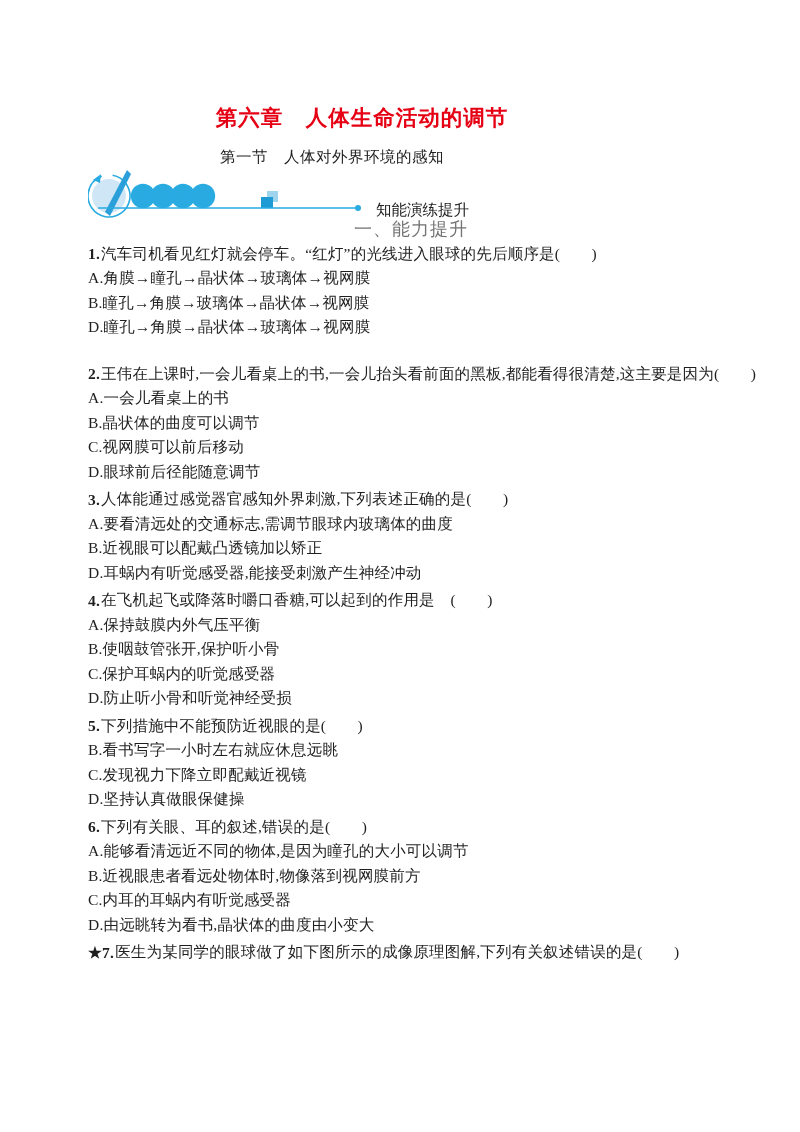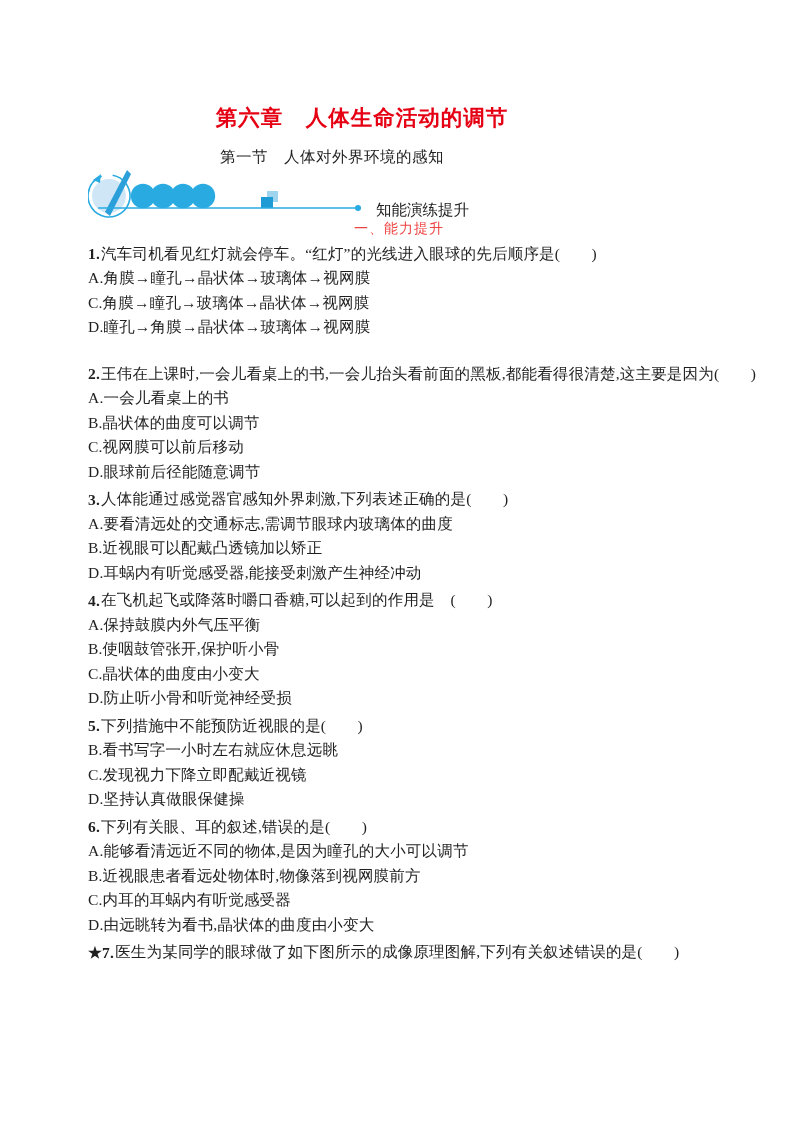--- a/index.html
+++ b/index.html
@@ -18,21 +18,21 @@
     position:absolute;top:147px;left:0;width:664px;margin:0;
     text-align:center;font-size:15.5px;font-weight:normal;color:#222222;
     letter-spacing:0.5px;
   }
   .banner-art{position:absolute;left:88px;top:166px;width:292px;height:52px;}
   .banner-label{
     position:absolute;left:376px;top:201px;font-size:15.5px;color:#222222;
     line-height:18px;white-space:nowrap;
   }
   .part-heading{
-    position:absolute;left:354px;top:220px;font-size:14px;color:#ef4444;
+    position:absolute;left:354px;top:220px;font-size:18px;color:#737373;
     line-height:18px;white-space:nowrap;letter-spacing:1px;
   }
   .questions{
     position:absolute;left:88px;top:242px;width:700px;
   }
   .question{margin:0 0 3px 0;}
   .question.extra-gap{margin-bottom:22px;}
   .line{
     height:24.5px;display:flex;align-items:center;
     font-size:15.5px;white-space:nowrap;letter-spacing:0.2px;
@@ -66,41 +66,41 @@
   <circle cx="270" cy="42" r="3" fill="#29abe2"></circle>
 </svg>
 
 <div class="banner-label">知能演练提升</div>
 <div class="part-heading">一、能力提升</div>
 
 <div class="questions" id="questions">
     <div class="question extra-gap">
       <div class="line"><b>1.</b>汽车司机看见红灯就会停车。“红灯”的光线进入眼球的先后顺序是(　　)</div>
       <div class="line">A.角膜→瞳孔→晶状体→玻璃体→视网膜</div>
-      <div class="line">C.角膜→瞳孔→玻璃体→晶状体→视网膜</div>
+      <div class="line">B.瞳孔→角膜→玻璃体→晶状体→视网膜</div>
       <div class="line">D.瞳孔→角膜→晶状体→玻璃体→视网膜</div>
     </div>
     <div class="question">
       <div class="line"><b>2.</b>王伟在上课时,一会儿看桌上的书,一会儿抬头看前面的黑板,都能看得很清楚,这主要是因为(　　)</div>
       <div class="line">A.一会儿看桌上的书</div>
       <div class="line">B.晶状体的曲度可以调节</div>
       <div class="line">C.视网膜可以前后移动</div>
       <div class="line">D.眼球前后径能随意调节</div>
     </div>
     <div class="question">
       <div class="line"><b>3.</b>人体能通过感觉器官感知外界刺激,下列表述正确的是(　　)</div>
       <div class="line">A.要看清远处的交通标志,需调节眼球内玻璃体的曲度</div>
       <div class="line">B.近视眼可以配戴凸透镜加以矫正</div>
       <div class="line">D.耳蜗内有听觉感受器,能接受刺激产生神经冲动</div>
     </div>
     <div class="question">
       <div class="line"><b>4.</b>在飞机起飞或降落时嚼口香糖,可以起到的作用是　(　　)</div>
       <div class="line">A.保持鼓膜内外气压平衡</div>
       <div class="line">B.使咽鼓管张开,保护听小骨</div>
-      <div class="line">C.晶状体的曲度由小变大</div>
+      <div class="line">C.保护耳蜗内的听觉感受器</div>
       <div class="line">D.防止听小骨和听觉神经受损</div>
     </div>
     <div class="question">
       <div class="line"><b>5.</b>下列措施中不能预防近视眼的是(　　)</div>
       <div class="line">B.看书写字一小时左右就应休息远眺</div>
       <div class="line">C.发现视力下降立即配戴近视镜</div>
       <div class="line">D.坚持认真做眼保健操</div>
     </div>
     <div class="question">
       <div class="line"><b>6.</b>下列有关眼、耳的叙述,错误的是(　　)</div>

